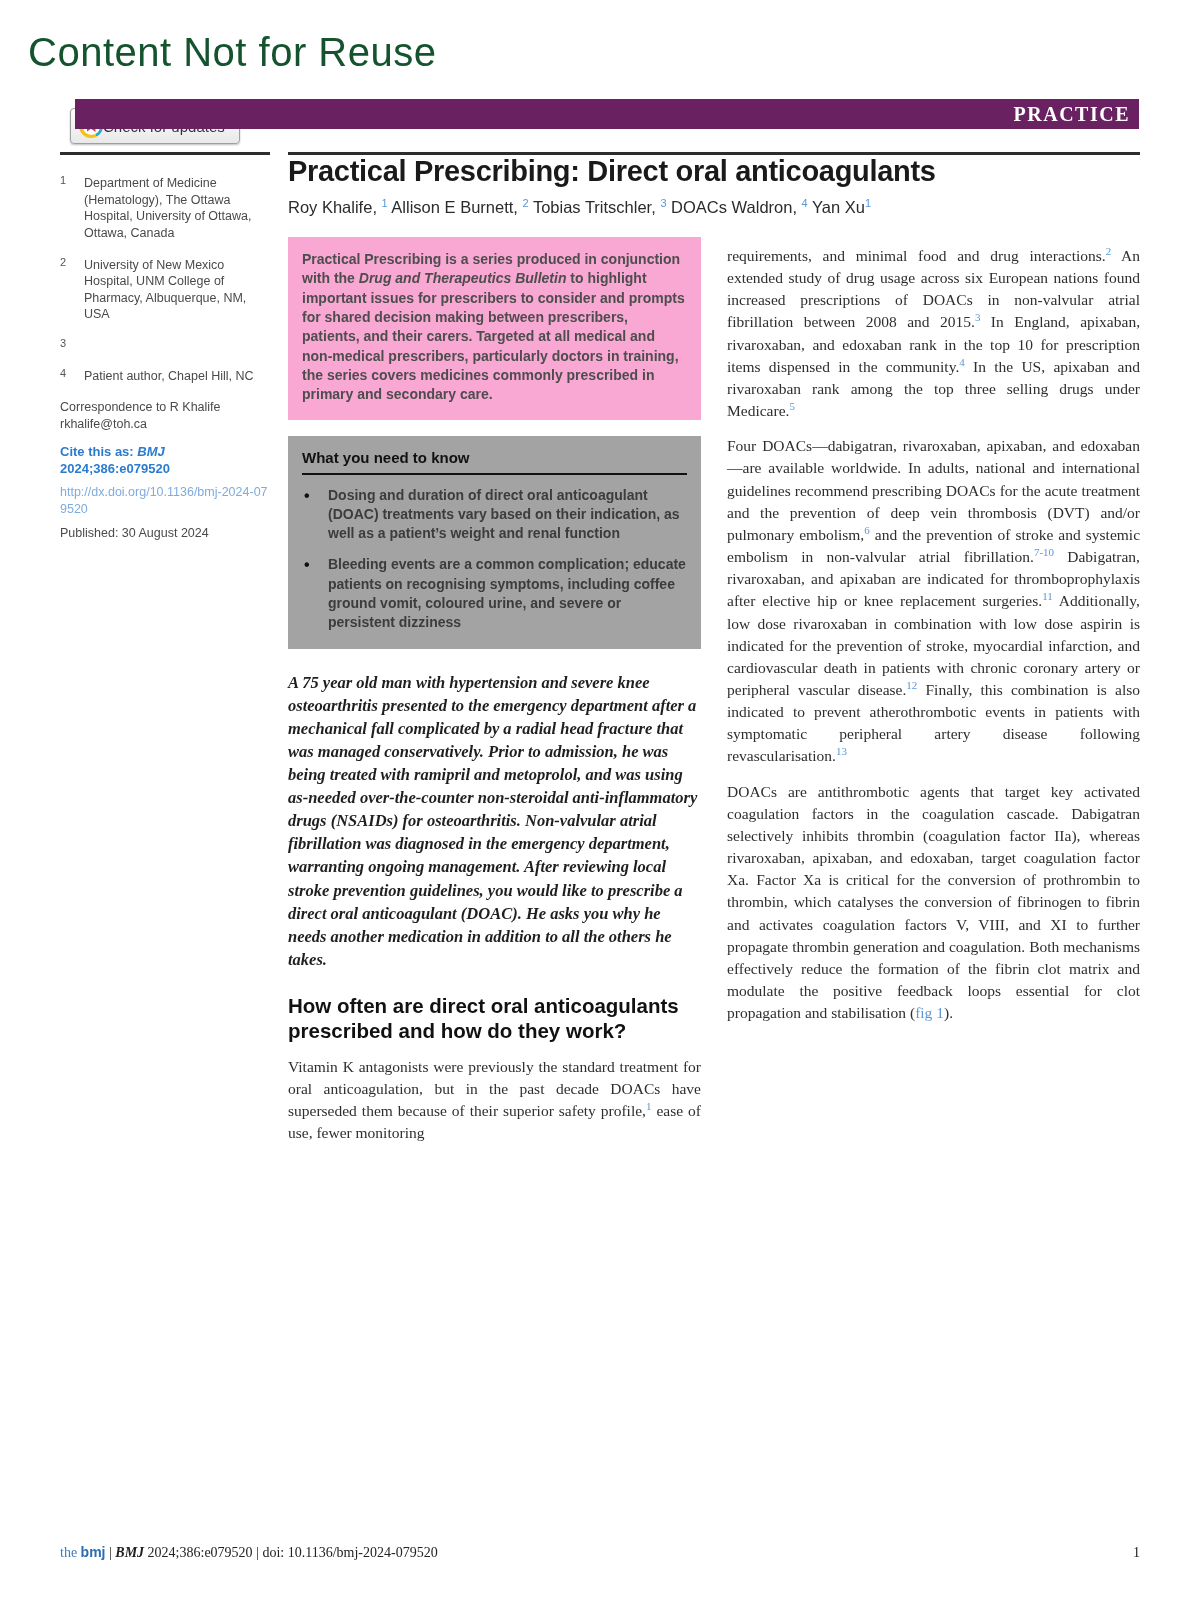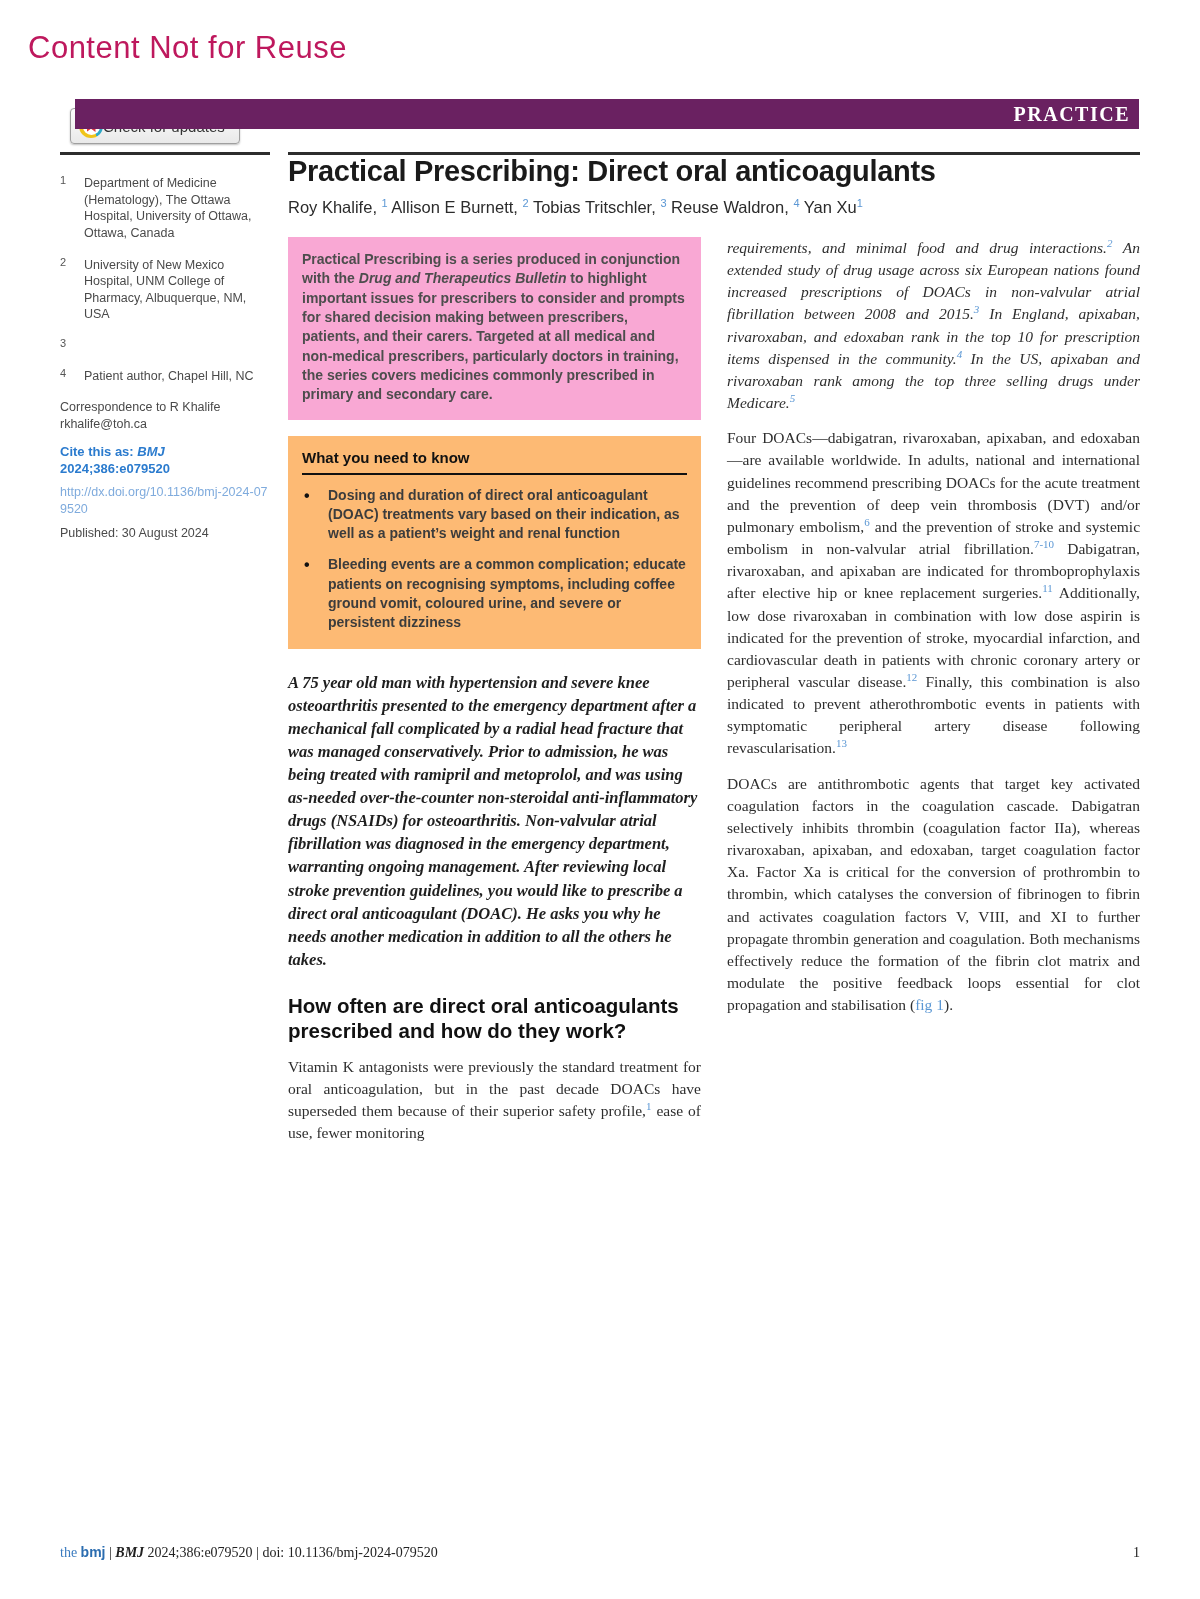--- a/index.html
+++ b/index.html
@@ -10,22 +10,22 @@
     height: 1599px;
     background: #ffffff;
     font-family: "Liberation Sans", sans-serif;
     color: #222;
     overflow: hidden;
   }
   
   .watermark {
     position: absolute;
     top: 30px; left: 28px;
-    font-size: 31px;
-    color: #be185d;
+    font-size: 40px;
+    color: #14532d;
     letter-spacing: 0.5px;
     white-space: nowrap;
     z-index: 2;
   }
   .banner {
     position: absolute;
     top: 57px; left: 75px; right: 61px;
     height: 30px;
     display: flex;
     align-items: center;
@@ -149,21 +149,21 @@
   
   .series-box {
     background: #f9a8d4;
     padding: 13px 14px 15px 14px;
     font-size: 14px;
     font-weight: bold;
     line-height: 1.38;
     color: #4d4d4d;
   }
   .know-box {
-    background: #fdba74;
+    background: #a3a3a3;
     margin-top: 16px;
     padding: 13px 14px 16px 14px;
   }
   .know-title {
     font-size: 15px;
     font-weight: bold;
     color: #111;
     padding-bottom: 7px;
     border-bottom: 2.5px solid #111;
   }
@@ -203,21 +203,21 @@
     color: #111;
   }
   .body-para {
     margin-top: 13px;
     font-family: "Liberation Serif", serif;
     font-size: 15.5px;
     line-height: 1.43;
     color: #2e2e2e;
     text-align: justify;
   }
-  .col-right .body-para:first-child { margin-top: 0; font-style: italic; }
+  .col-right .body-para:first-child { margin-top: 8px; }
   .fig-link { color: #5b97d4; text-decoration: none; }
   
   .footer {
     position: absolute;
     left: 60px; right: 60px;
     bottom: 38px;
     display: flex;
     justify-content: space-between;
     align-items: baseline;
     font-family: "Liberation Serif", serif;
@@ -270,21 +270,21 @@
       <div class="corr">Correspondence to R Khalife</div>
       <div>rkhalife@toh.ca</div>
       <div class="cite-line"><span>Cite this as: </span><span class="j">BMJ</span><span> 2024;386:e079520</span></div>
       <a class="doi-link" href="#">http://dx.doi.org/10.1136/bmj-2024-079520</a>
       <div class="published">Published: 30 August 2024</div>
     </aside>
 
     <div class="main rule-top">
       <h1 class="title">Practical Prescribing: Direct oral anticoagulants</h1>
 
-      <p class="authors"><span>Roy Khalife, </span><sup>1</sup><span> Allison E Burnett, </span><sup>2</sup><span> Tobias Tritschler, </span><sup>3</sup><span> Reuse Waldron, </span><sup>4</sup><span> Yan Xu</span><sup>1</sup></p>
+      <p class="authors"><span>Roy Khalife, </span><sup>1</sup><span> Allison E Burnett, </span><sup>2</sup><span> Tobias Tritschler, </span><sup>3</sup><span> DOACs Waldron, </span><sup>4</sup><span> Yan Xu</span><sup>1</sup></p>
 
       <div class="cols">
 
         <div class="col col-left">
           <div class="series-box"><span>Practical Prescribing is a series produced in conjunction with the </span><em>Drug and Therapeutics Bulletin</em><span> to highlight important issues for prescribers to consider and prompts for shared decision making between prescribers, patients, and their carers. Targeted at all medical and non-medical prescribers, particularly doctors in training, the series covers medicines commonly prescribed in primary and secondary care.</span></div>
 
           <div class="know-box">
             <div class="know-title">What you need to know</div>
             <ul class="know-list">
               <li>Dosing and duration of direct oral anticoagulant (DOAC) treatments vary based on their indication, as well as a patient’s weight and renal function</li>

